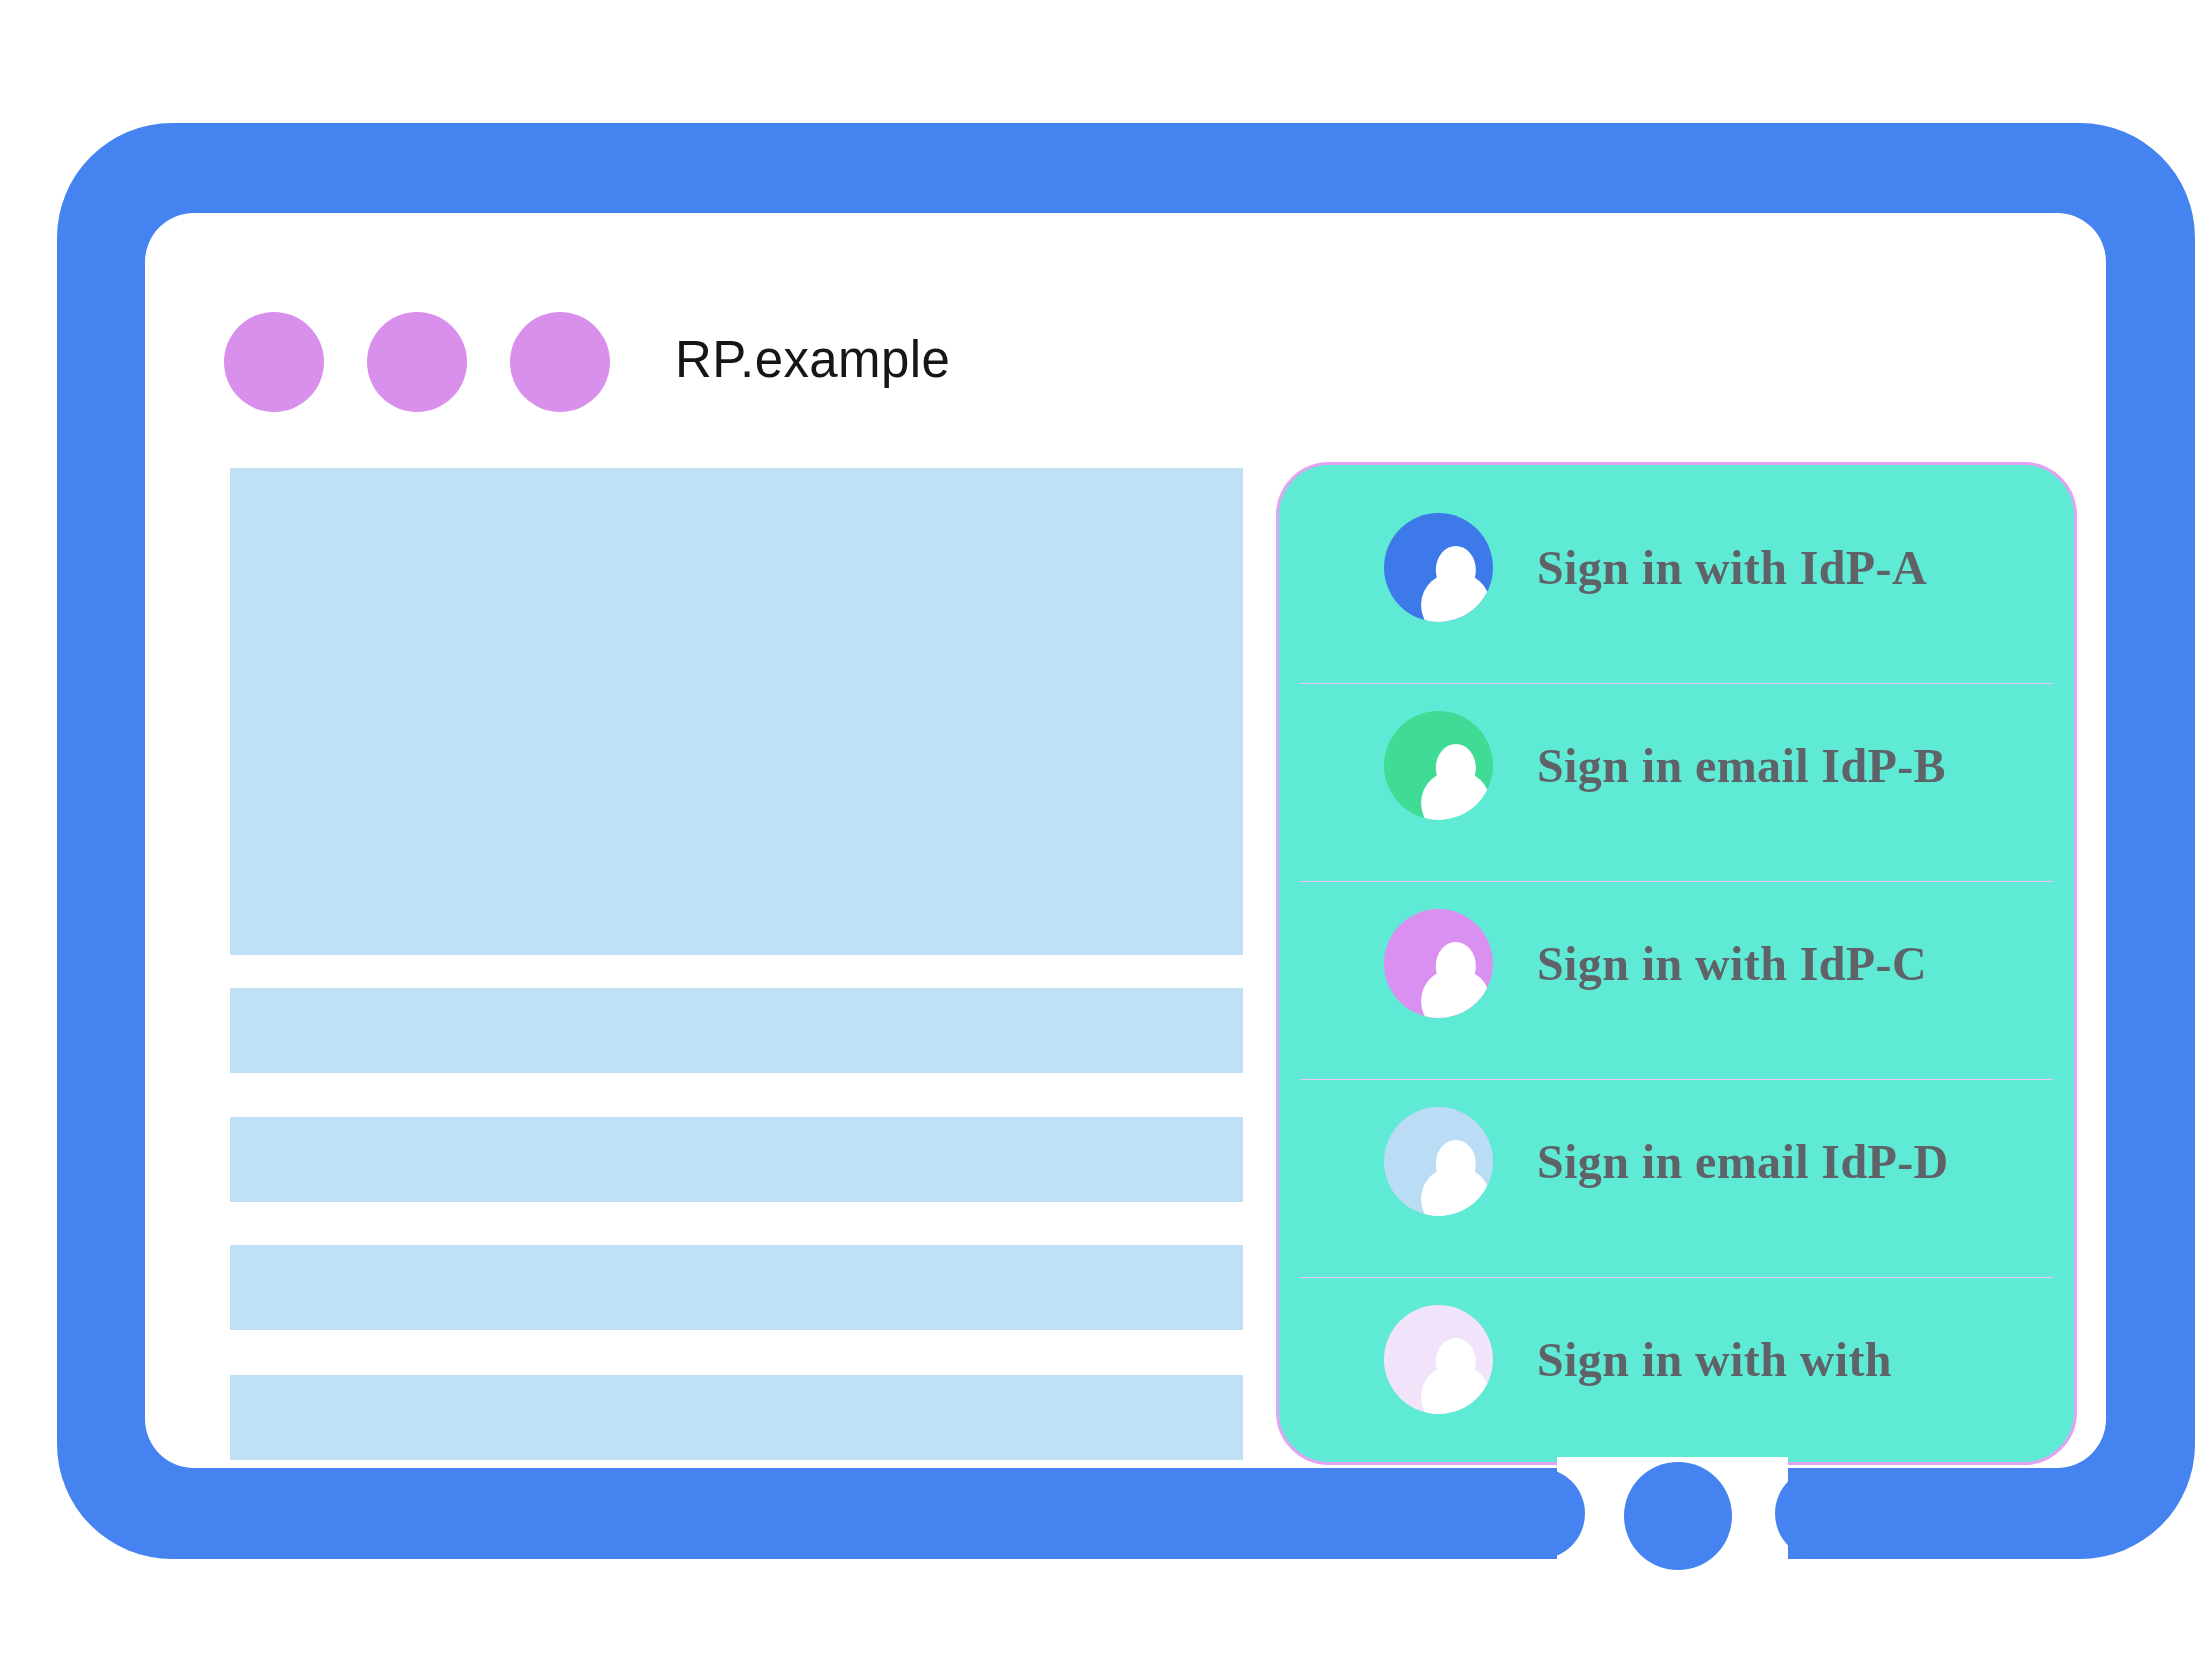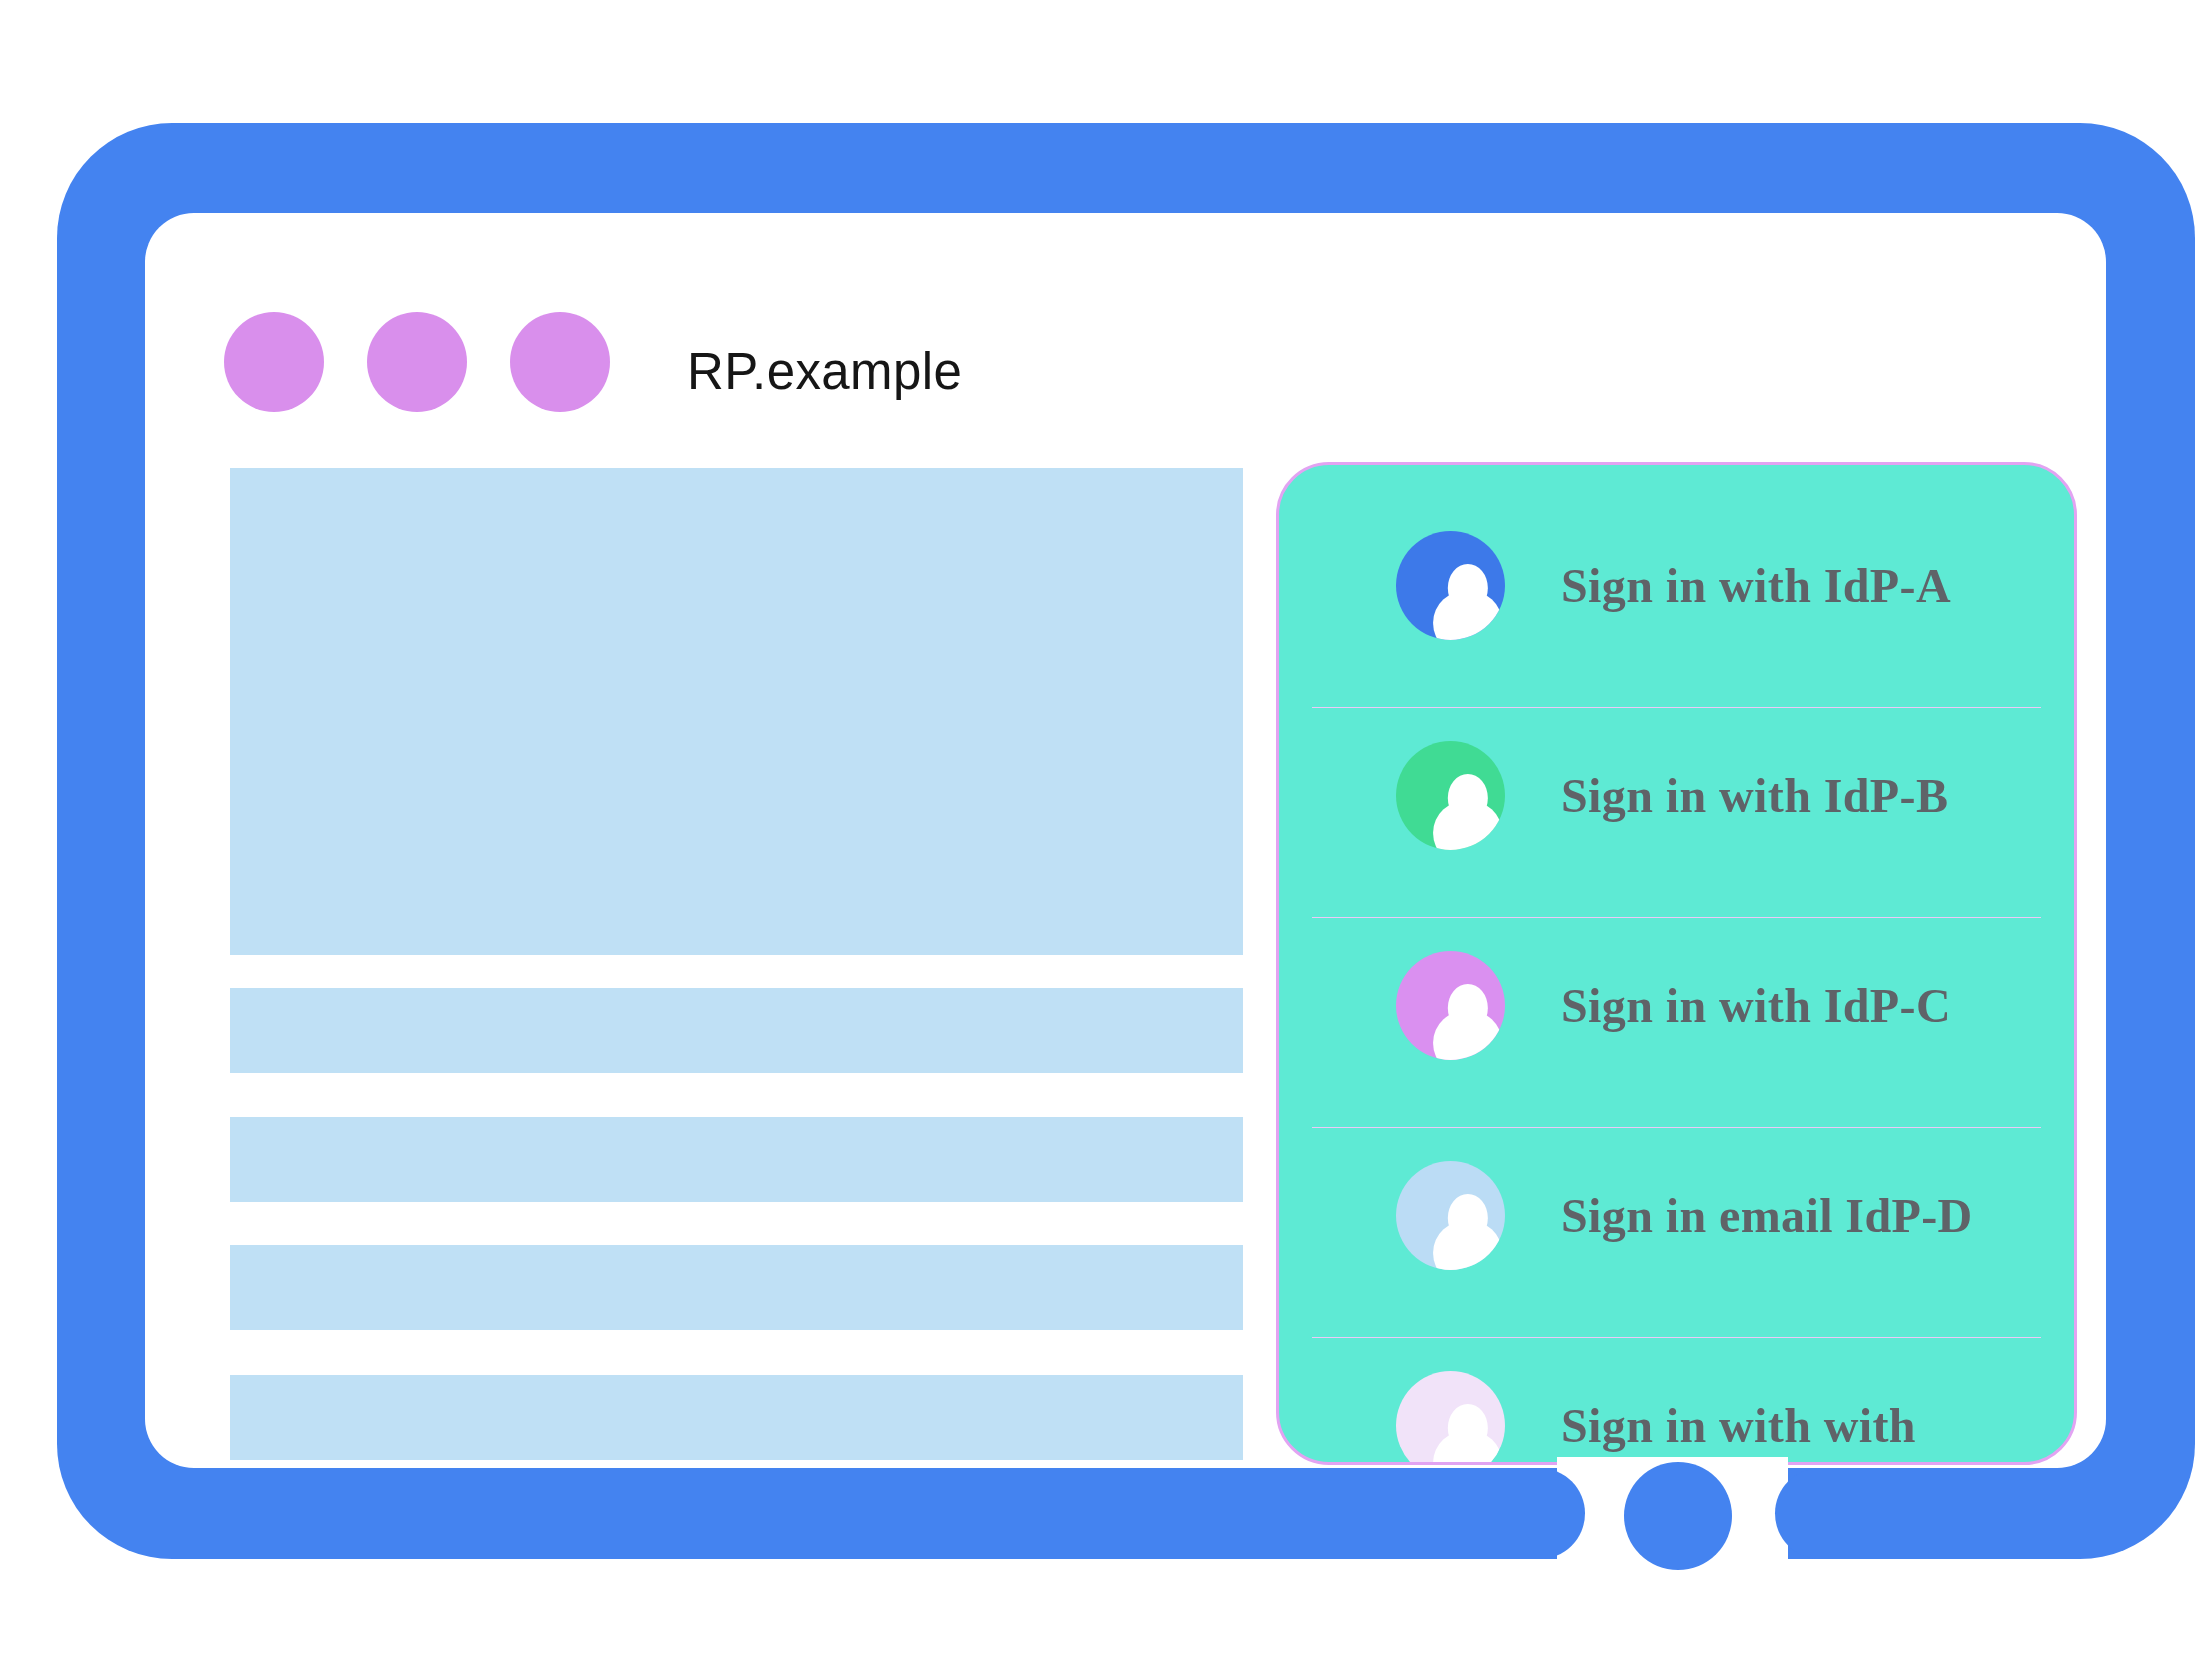--- a/index.html
+++ b/index.html
@@ -4,21 +4,21 @@
 <style>
   :root{
     --frame:#4483f0;
     --content-placeholder:#bfe0f5;
     --panel-border:#e2a3f2;
     --panel-divider:#eec9f6;
     --label-text:#5f6368;
     --title-text:#161616;
     --control-color:#d98fec;
   }
-  *{margin:17px;padding:16px;box-sizing:border-box}
+  *{margin:17px;padding:4px;box-sizing:border-box}
   html,body{width:2206px;height:1654px;background:#ffffff;overflow:hidden;
     font-family:"Liberation Sans","DejaVu Sans",sans-serif;}
   .abs{position:absolute}
 
   
   .frame{left:40px;top:106px;width:2138px;height:1436px;background:var(--frame);
     border-radius:115px;}
   .window{left:128px;top:196px;width:1961px;height:1255px;background:#ffffff;
     border-radius:49px;}
 
@@ -84,21 +84,21 @@
       <div class="torso"></div>
     </div>
     <div class="label">Sign in with IdP-A</div>
   </div>
 
   <div class="signin-row">
     <div class="avatar" style="background: rgb(64, 219, 148);">
       <div class="head"></div>
       <div class="torso"></div>
     </div>
-    <div class="label">Sign in with IdP-B</div>
+    <div class="label">Sign in email IdP-B</div>
   </div>
 
   <div class="signin-row">
     <div class="avatar" style="background: rgb(218, 144, 240);">
       <div class="head"></div>
       <div class="torso"></div>
     </div>
     <div class="label">Sign in with IdP-C</div>
   </div>
 

